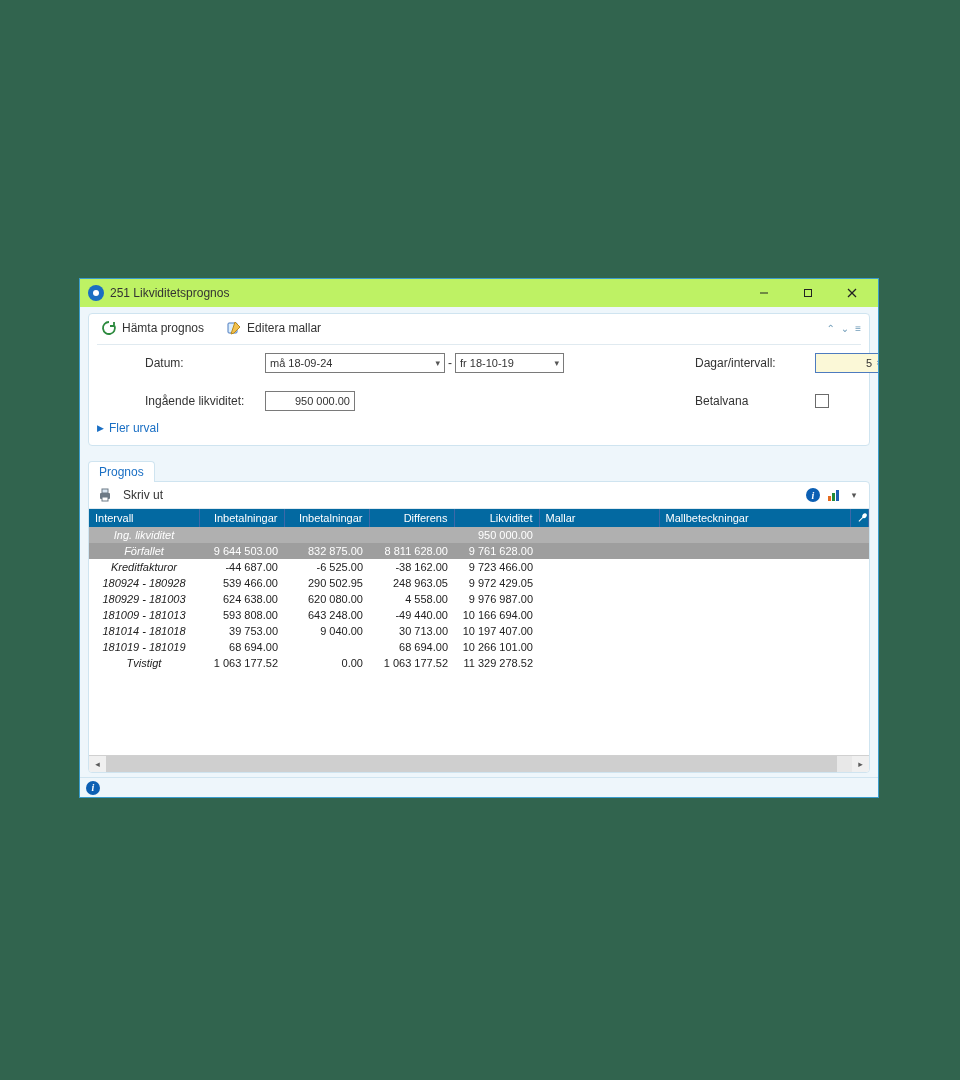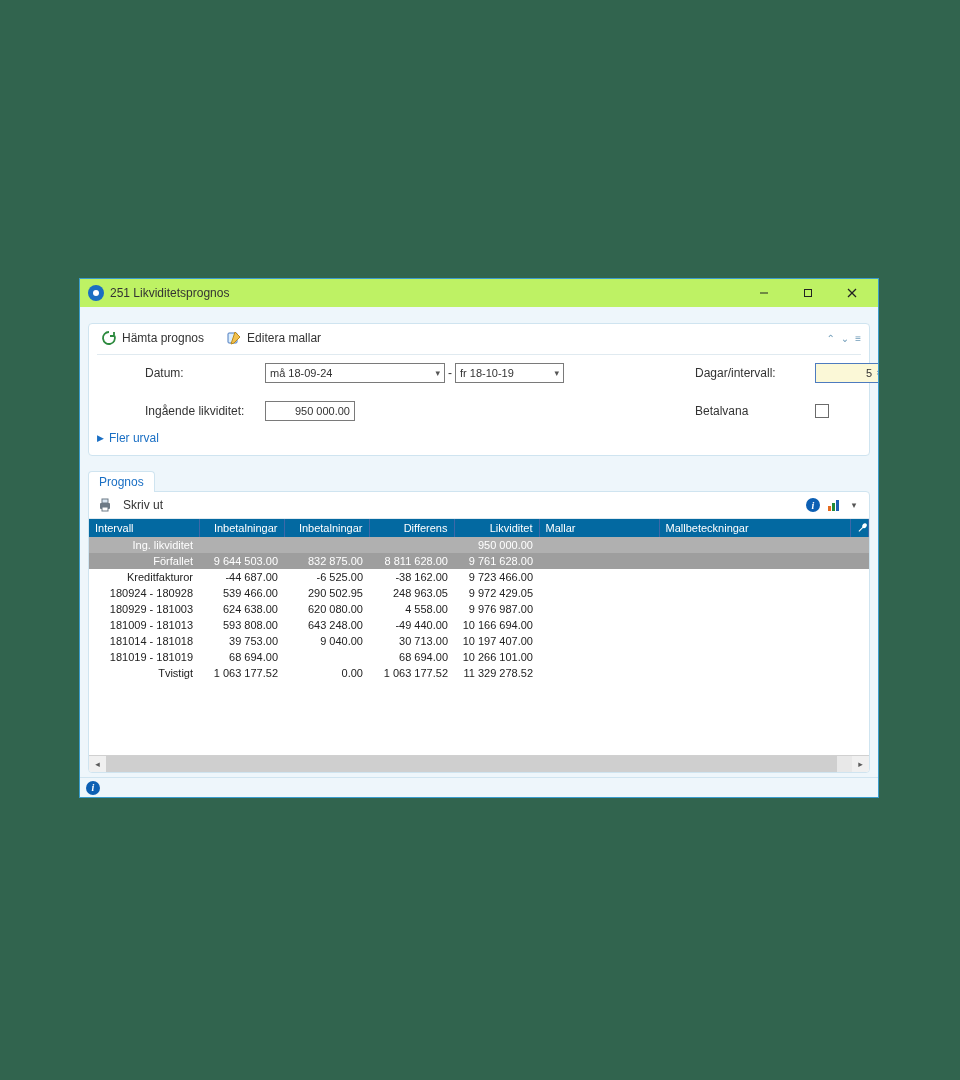--- a/index.html
+++ b/index.html
@@ -43,21 +43,21 @@
   .win-btn {
     width: 44px; height: 26px;
     display:flex; align-items:center; justify-content:center;
     cursor:pointer;
     color:#222;
   }
 
   .content {
     flex:1;
     background:#eef6fb;
-    padding:16px 8px 4px 8px;
+    padding:6px 8px 4px 8px;
     display:flex;
     flex-direction:column;
     overflow:hidden;
   }
   .panel {
     background:#ffffff;
     border:1px solid #cfe4f0;
     border-radius:4px;
     padding:4px 8px 8px 8px;
   }
@@ -199,21 +199,21 @@
   .col-mallar { width:120px; }
   .col-mallbet { width:auto; }
   .col-wrench { width:18px; }
   tbody tr { height:16px; }
   tbody td {
     padding:1px 6px;
     text-align:right;
     white-space:nowrap;
     color:#222;
   }
-  tbody td:first-child { text-align:right; }
+  tbody td:first-child { text-align:center;font-style:italic; }
   tr.ing-row td {
     background:#b0b0b0;
     color:#fff;
   }
   tr.highlight td { background:#9e9e9e; color:#fff; }
   tr.normal:nth-child(even) td { background:#fff; }
 
   .hscroll {
     height:17px;
     border-top:1px solid #d0d0d0;

